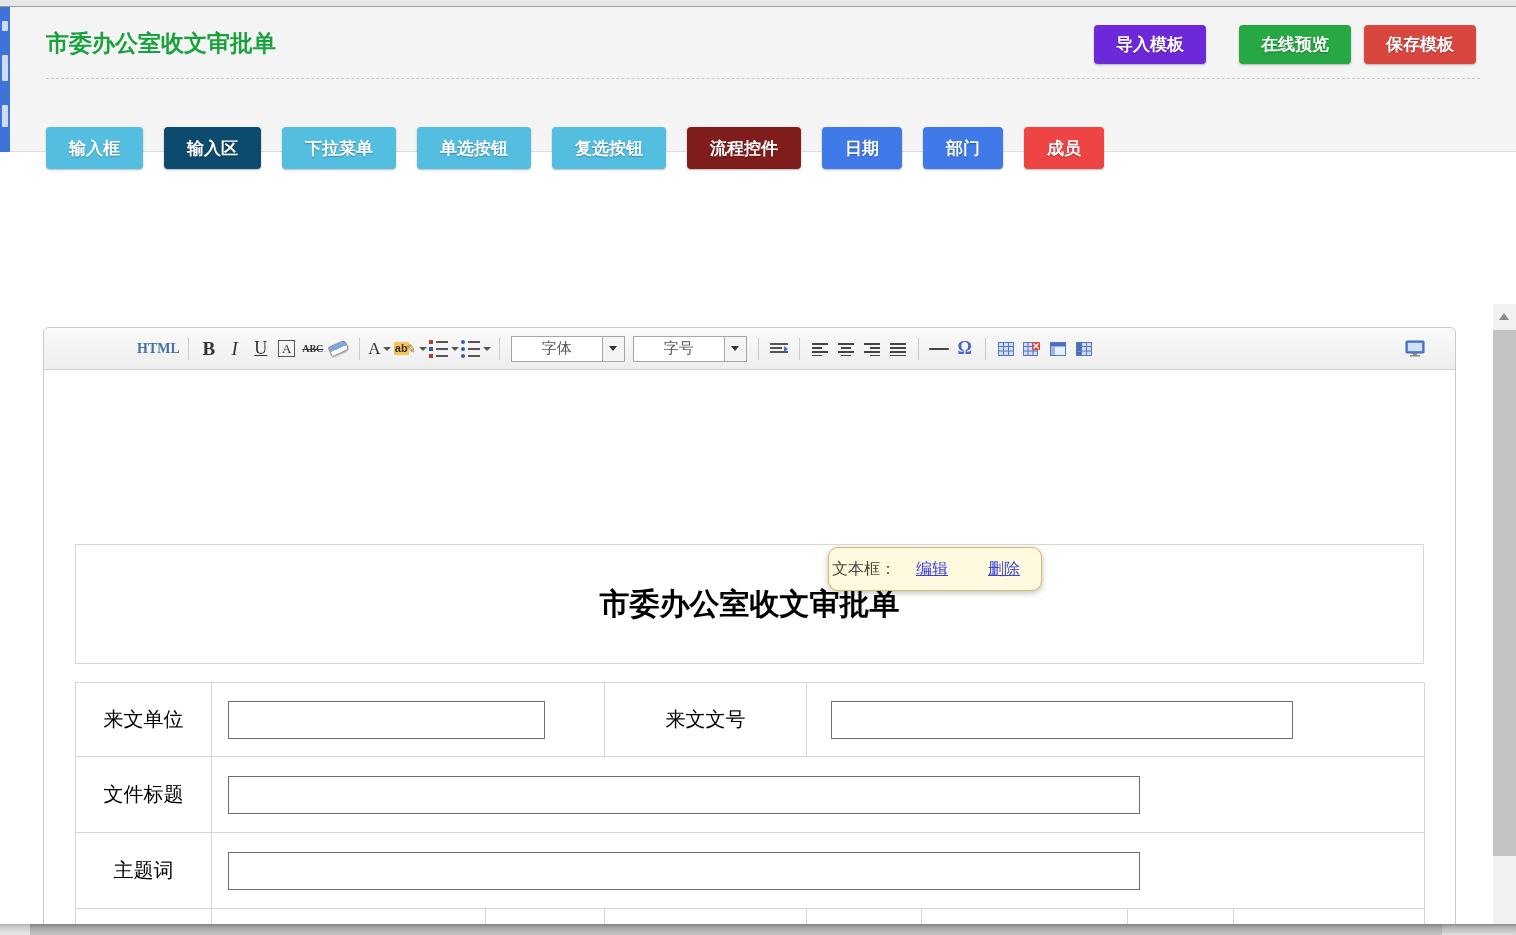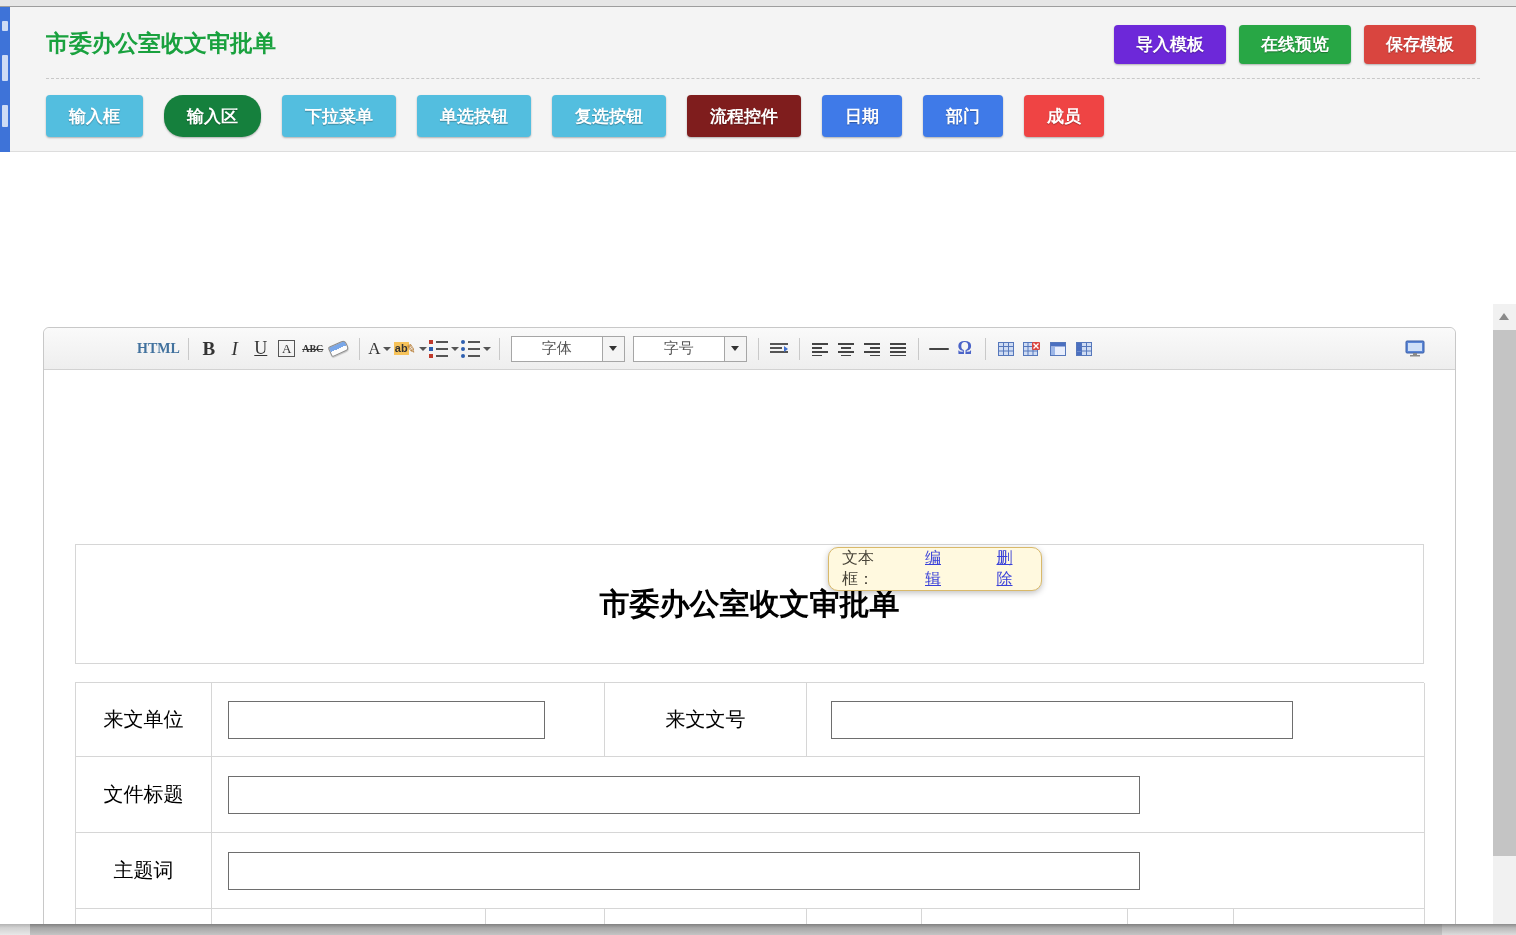--- a/index.html
+++ b/index.html
@@ -26,21 +26,21 @@
                 font-weight:bold; font-size:23px; color:#19a13e; }
   .header-actions { position:absolute; right:40px; top:18px; display:flex; gap:13px; }
   .dotted-divider { position:absolute; left:36px; right:36px; top:71px; border-top:1px dashed #c8c8c8; }
   .tools { position:absolute; left:36px; top:88px; display:flex; gap:21px; }
 
   .btn { display:inline-flex; align-items:center; justify-content:center; border:none;
          border-radius:4px; color:#fff; font-weight:bold; cursor:pointer;
          font-family:"Liberation Sans", sans-serif;
          text-shadow:0 1px 1px rgba(0,0,0,.3); box-shadow:0 1px 2px rgba(0,0,0,.28); }
   .action-btn { height:39px; padding:0 22px; font-size:17px; }
-  .tool-btn { height:42px; padding:4px 23px; font-size:17px; }
+  .tool-btn { height:42px; padding:4px 23px; font-size:17px;margin-top:32px; }
 
   
   .content { position:absolute; left:0; top:152px; width:1516px; height:783px; background:#fff; }
 
   
   .editor { position:absolute; left:43px; top:175px; width:1413px; height:980px;
             border:1px solid #c8c8c8; border-radius:6px 6px 0 0; background:#fff; z-index:10; }
   .toolbar { height:42px; display:flex; align-items:center; padding-left:92px; padding-right:16px;
              background:linear-gradient(180deg,#fafafa,#eeeeee); border-bottom:1px solid #d2d2d2;
              border-radius:6px 6px 0 0; }
@@ -96,21 +96,21 @@
   .sp2 { grid-column:span 2; } .sp4 { grid-column:span 4; } .sp7 { grid-column:span 7; }
   .fin { height:38px; border:1px solid #6e6e6e; background:#fff; border-radius:0;
          font-size:17px; color:#000; padding:0 8px; outline:none; font-family:"Liberation Sans", sans-serif; }
   .w317{width:317px;} .w462{width:462px;} .w912{width:912px;} .w160{width:160px;}
   .w132{width:132px;} .w134{width:134px;} .w124{width:124px;}
   .pad24 { padding-left:24px; } .pad8 { padding-left:8px; }
 
   
   .tooltip { position:absolute; left:828px; top:547px; width:214px; height:44px; z-index:60;
              background:#fff9df; border:1px solid #d9b96a; border-radius:10px;
-             box-shadow:0 2px 6px rgba(0,0,0,.25); display:flex; align-items:center; padding:0 13px;
+             box-shadow:0 2px 6px rgba(0,0,0,.25); display:flex; align-items:center; padding:0 3px;
              font-family:"Liberation Serif", serif; font-size:16px; color:#4a463a; }
   .tooltip a { color:#3a41d9; text-decoration:underline; cursor:pointer; }
   .tt-edit { margin-left:20px; }
   .tt-del { margin-left:40px; }
 
   
   .vscroll { position:absolute; right:0; top:152px; width:23px; height:783px; background:#f1f1f1; z-index:40; }
   .sb-up { position:absolute; top:9px; left:6px; width:0; height:0;
            border-left:5px solid transparent; border-right:5px solid transparent; border-bottom:7px solid #8a8a8a; }
   .sb-thumb { position:absolute; top:26px; left:0; width:23px; height:526px; background:#c4c4c4; }
@@ -129,38 +129,38 @@
 
 <div class="header">
   <div class="page-title" style="color: rgb(25, 161, 62);">市委办公室收文审批单</div>
 
   <div class="header-actions">
 
       <button class="btn action-btn" style="background: #6d28d9;">
         <span>导入模板</span>
       </button>
 
-      <button class="btn action-btn" style="background: rgb(40, 167, 69);">
+      <button class="btn action-btn" style="background: rgb(40, 167, 69); margin-left: 20px;">
         <span>在线预览</span>
       </button>
 
       <button class="btn action-btn" style="background: rgb(217, 69, 63);">
         <span>保存模板</span>
       </button>
     </div>
 
   <div class="dotted-divider"></div>
 
   <div class="tools">
 
       <button class="btn tool-btn" style="background: rgb(83, 190, 223);">
         <span>输入框</span>
       </button>
 
-      <button class="btn tool-btn" style="background: #15803d; border-radius: 19px;">
+      <button class="btn tool-btn" style="background: #0c4a6e;">
         <span>输入区</span>
       </button>
 
       <button class="btn tool-btn" style="background: rgb(83, 190, 223);">
         <span>下拉菜单</span>
       </button>
 
       <button class="btn tool-btn" style="background: rgb(83, 190, 223);">
         <span>单选按钮</span>
       </button>

